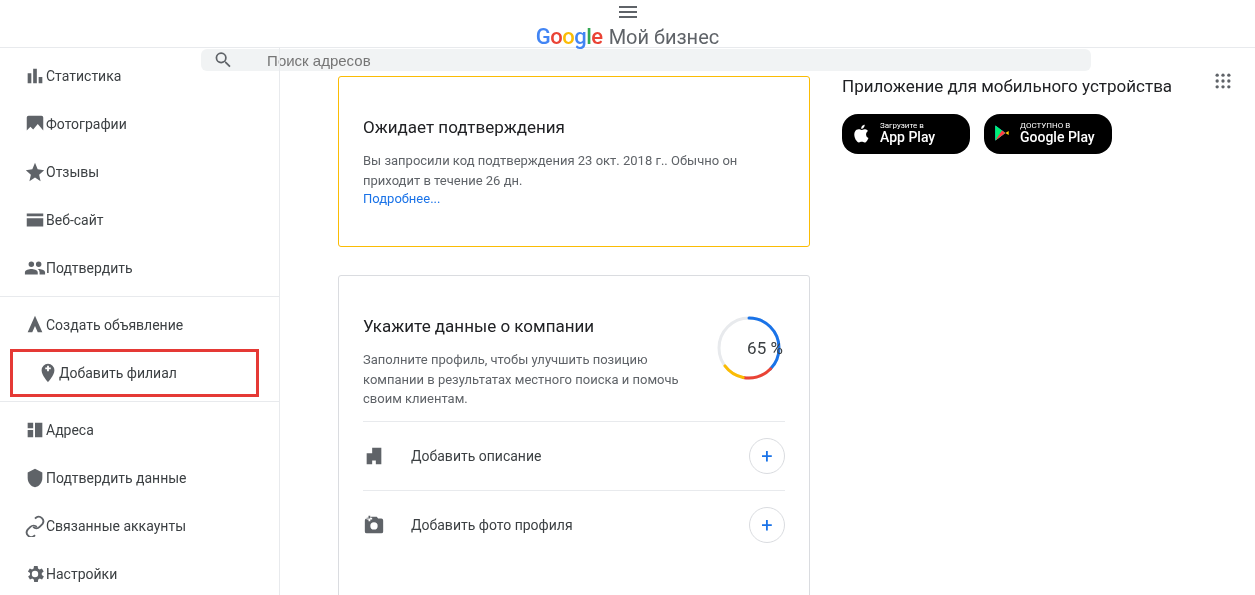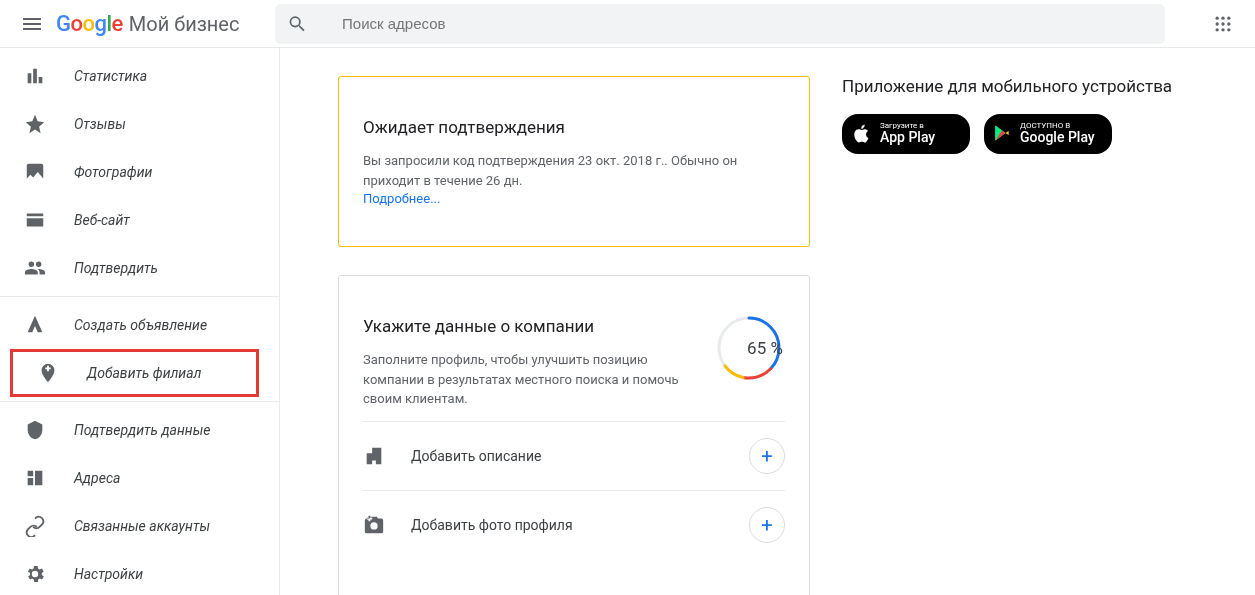--- a/index.html
+++ b/index.html
@@ -12,20 +12,21 @@
     height: 595px;
     overflow: hidden;
   }
   
   .header {
     height: 48px;
     display: flex;
     align-items: center;
     padding: 0 8px;
     border-bottom: 1px solid #e8eaed;
+    flex-direction: column;
   }
   .hamburger { width: 48px; height: 48px; display:flex; align-items:center; justify-content:center; cursor:pointer; }
   .hamburger svg { fill:#5f6368; width:24px; height:24px; }
   .logo-wrap { display:flex; align-items:center; gap:4px; }
   .glogo { font-size:22px; font-weight:500; letter-spacing:-0.5px; }
   .glogo .b1{color:#4285F4}.glogo .r1{color:#EA4335}.glogo .y1{color:#FBBC05}.glogo .b2{color:#4285F4}.glogo .g1{color:#34A853}.glogo .r2{color:#EA4335}
   .logo-title { font-size:20px; color:#5f6368; font-weight:400; margin-left:2px; }
   .searchbar {
     margin-left: 36px;
     background: #f1f3f4;
@@ -48,24 +49,22 @@
   .sidebar {
     width: 280px;
     border-right: 1px solid #e8eaed;
     padding-top: 4px;
   }
   .nav-item {
     height: 48px;
     display:flex;
     align-items:center;
     padding-left: 24px;
-    gap: 28px;
     cursor:pointer;
     color:#3c4043;
-    font-style:italic;
   }
   .nav-item svg { width:22px; height:22px; fill:#5f6368; }
   .nav-item span { font-size:14px; }
   .nav-sep { height:1px; background:#e8eaed; margin:4px 0; }
   .nav-highlight {
     border: 3px solid #e53935;
     margin: 0 20px 0 10px;
   }
   .content {
     flex:1;
@@ -162,32 +161,32 @@
 
   <div class="sidebar">
     <div class="nav-item">
       <svg viewBox="0 0 24 24">
           <path d="M4 9h4v11H4zM10 4h4v16h-4zM16 13h4v7h-4z"></path>
         </svg>
       <span>Статистика</span>
     </div>
     <div class="nav-item">
       <svg viewBox="0 0 24 24">
+          <path d="M21 19V5a2 2 0 00-2-2H5a2 2 0 00-2 2v14l4-4 3 3 5-6 6 7z"></path>
+        </svg>
+      <span>Фотографии</span>
+    </div>
+    <div class="nav-item">
+      <svg viewBox="0 0 24 24">
           <path d="M12 2l2.9 6.9L22 10l-5.5 5 1.6 7L12 18l-6.1 4 1.6-7L2 10l7.1-1.1z"></path>
         </svg>
       <span>Отзывы</span>
     </div>
     <div class="nav-item">
       <svg viewBox="0 0 24 24">
-          <path d="M21 19V5a2 2 0 00-2-2H5a2 2 0 00-2 2v14l4-4 3 3 5-6 6 7z"></path>
-        </svg>
-      <span>Фотографии</span>
-    </div>
-    <div class="nav-item">
-      <svg viewBox="0 0 24 24">
           <path d="M3 5h18v3H3zM3 10h18v9H3z"></path>
         </svg>
       <span>Веб-сайт</span>
     </div>
     <div class="nav-item">
       <svg viewBox="0 0 24 24">
           <path d="M16 11a3 3 0 10-3-3 3 3 0 003 3zm-8 0a3 3 0 10-3-3 3 3 0 003 3zm0 2c-2.33 0-7 1.17-7 3.5V19h14v-2.5C15 14.17 10.33 13 8 13zm8 0c-.29 0-.62.02-.97.05A4.72 4.72 0 0117 16.5V19h6v-2.5c0-2.33-4.67-3.5-7-3.5z"></path>
         </svg>
       <span>Подтвердить</span>
     </div>
@@ -200,29 +199,29 @@
     </div>
     <div class="nav-item nav-highlight">
       <svg viewBox="0 0 24 24">
           <path d="M12 2a7 7 0 00-7 7c0 5.25 7 13 7 13s7-7.75 7-13a7 7 0 00-7-7zm1 8h-2V8H9V6h2V4h2v2h2v2h-2z"></path>
         </svg>
       <span>Добавить филиал</span>
     </div>
     <div class="nav-sep"></div>
     <div class="nav-item">
       <svg viewBox="0 0 24 24">
+          <path d="M4 4h6v6H4zM4 12h6v8H4zM12 4h8v16h-8z"></path>
+        </svg>
+      <span>Адреса</span>
+    </div>
+    <div class="nav-item">
+      <svg viewBox="0 0 24 24">
           <path d="M12 2l8 4v6c0 5-3.4 9.4-8 10-4.6-.6-8-5-8-10V6z"></path>
         </svg>
       <span>Подтвердить данные</span>
-    </div>
-    <div class="nav-item">
-      <svg viewBox="0 0 24 24">
-          <path d="M4 4h6v6H4zM4 12h6v8H4zM12 4h8v16h-8z"></path>
-        </svg>
-      <span>Адреса</span>
     </div>
     <div class="nav-item">
       <svg viewBox="0 0 24 24">
           <path d="M10 13a5 5 0 007 0l3-3a5 5 0 00-7-7l-1 1m2 9a5 5 0 00-7 0l-3 3a5 5 0 007 7l1-1" fill="none" stroke="#5f6368" stroke-width="2"></path>
         </svg>
       <span>Связанные аккаунты</span>
     </div>
     <div class="nav-item">
       <svg viewBox="0 0 24 24">
           <path d="M19.4 13a7.8 7.8 0 000-2l2.1-1.6-2-3.4-2.5 1a7.6 7.6 0 00-1.7-1l-.4-2.6h-4l-.4 2.6a7.6 7.6 0 00-1.7 1l-2.5-1-2 3.4L6.6 11a7.8 7.8 0 000 2l-2.1 1.6 2 3.4 2.5-1a7.6 7.6 0 001.7 1l.4 2.6h4l.4-2.6a7.6 7.6 0 001.7-1l2.5 1 2-3.4zM12 15.5A3.5 3.5 0 1115.5 12 3.5 3.5 0 0112 15.5z"></path>

